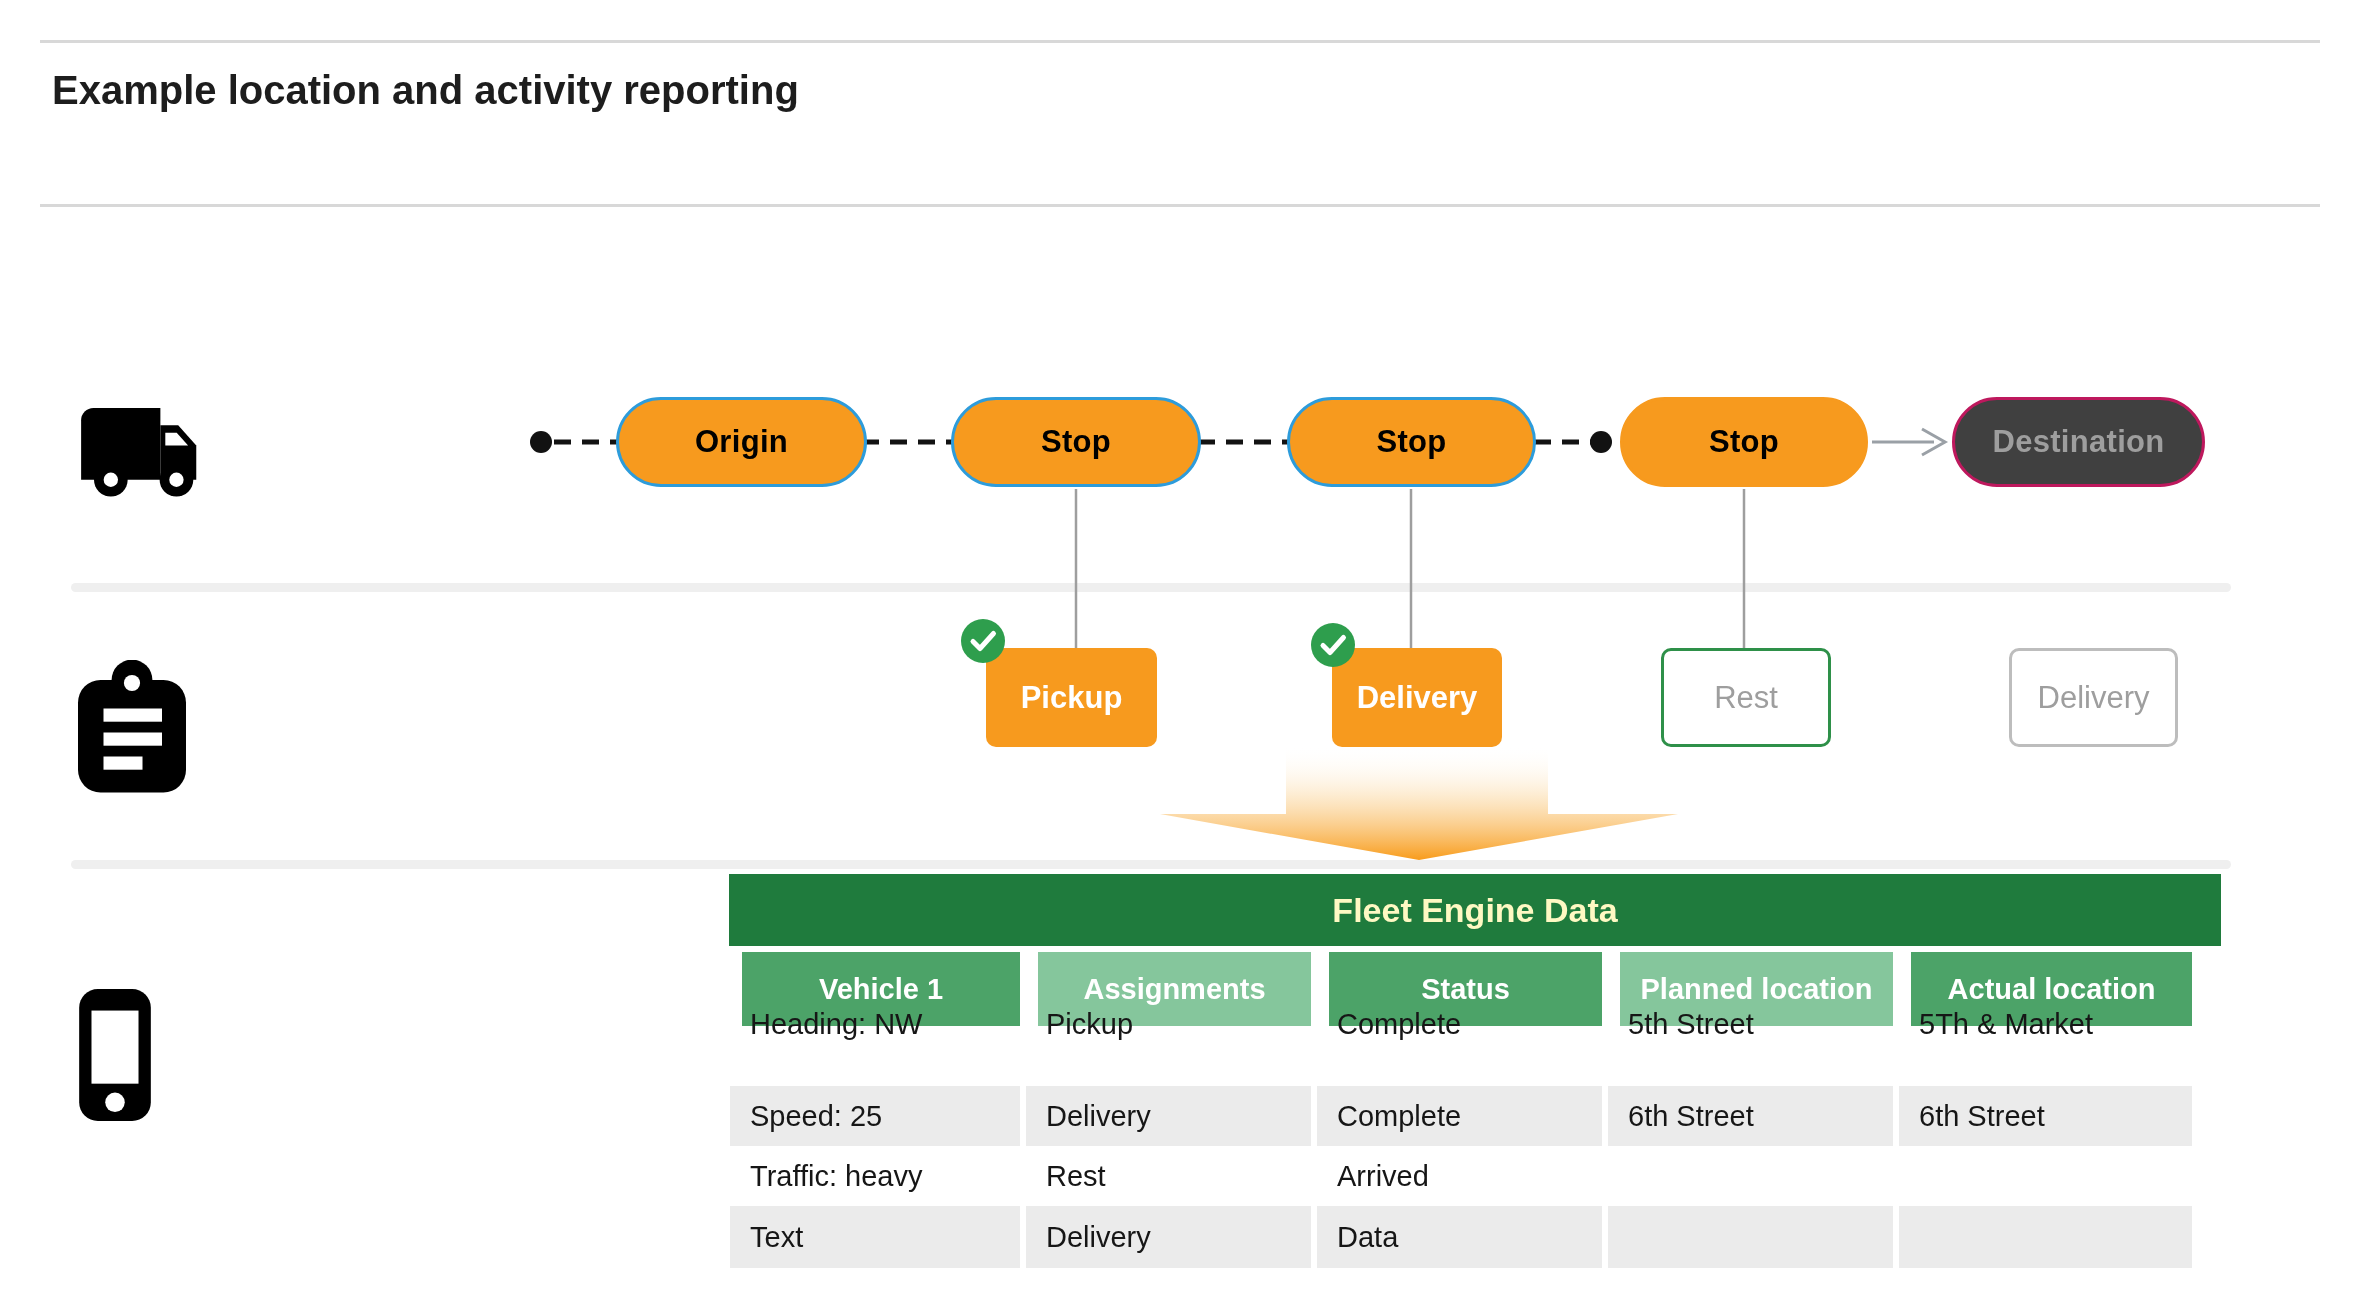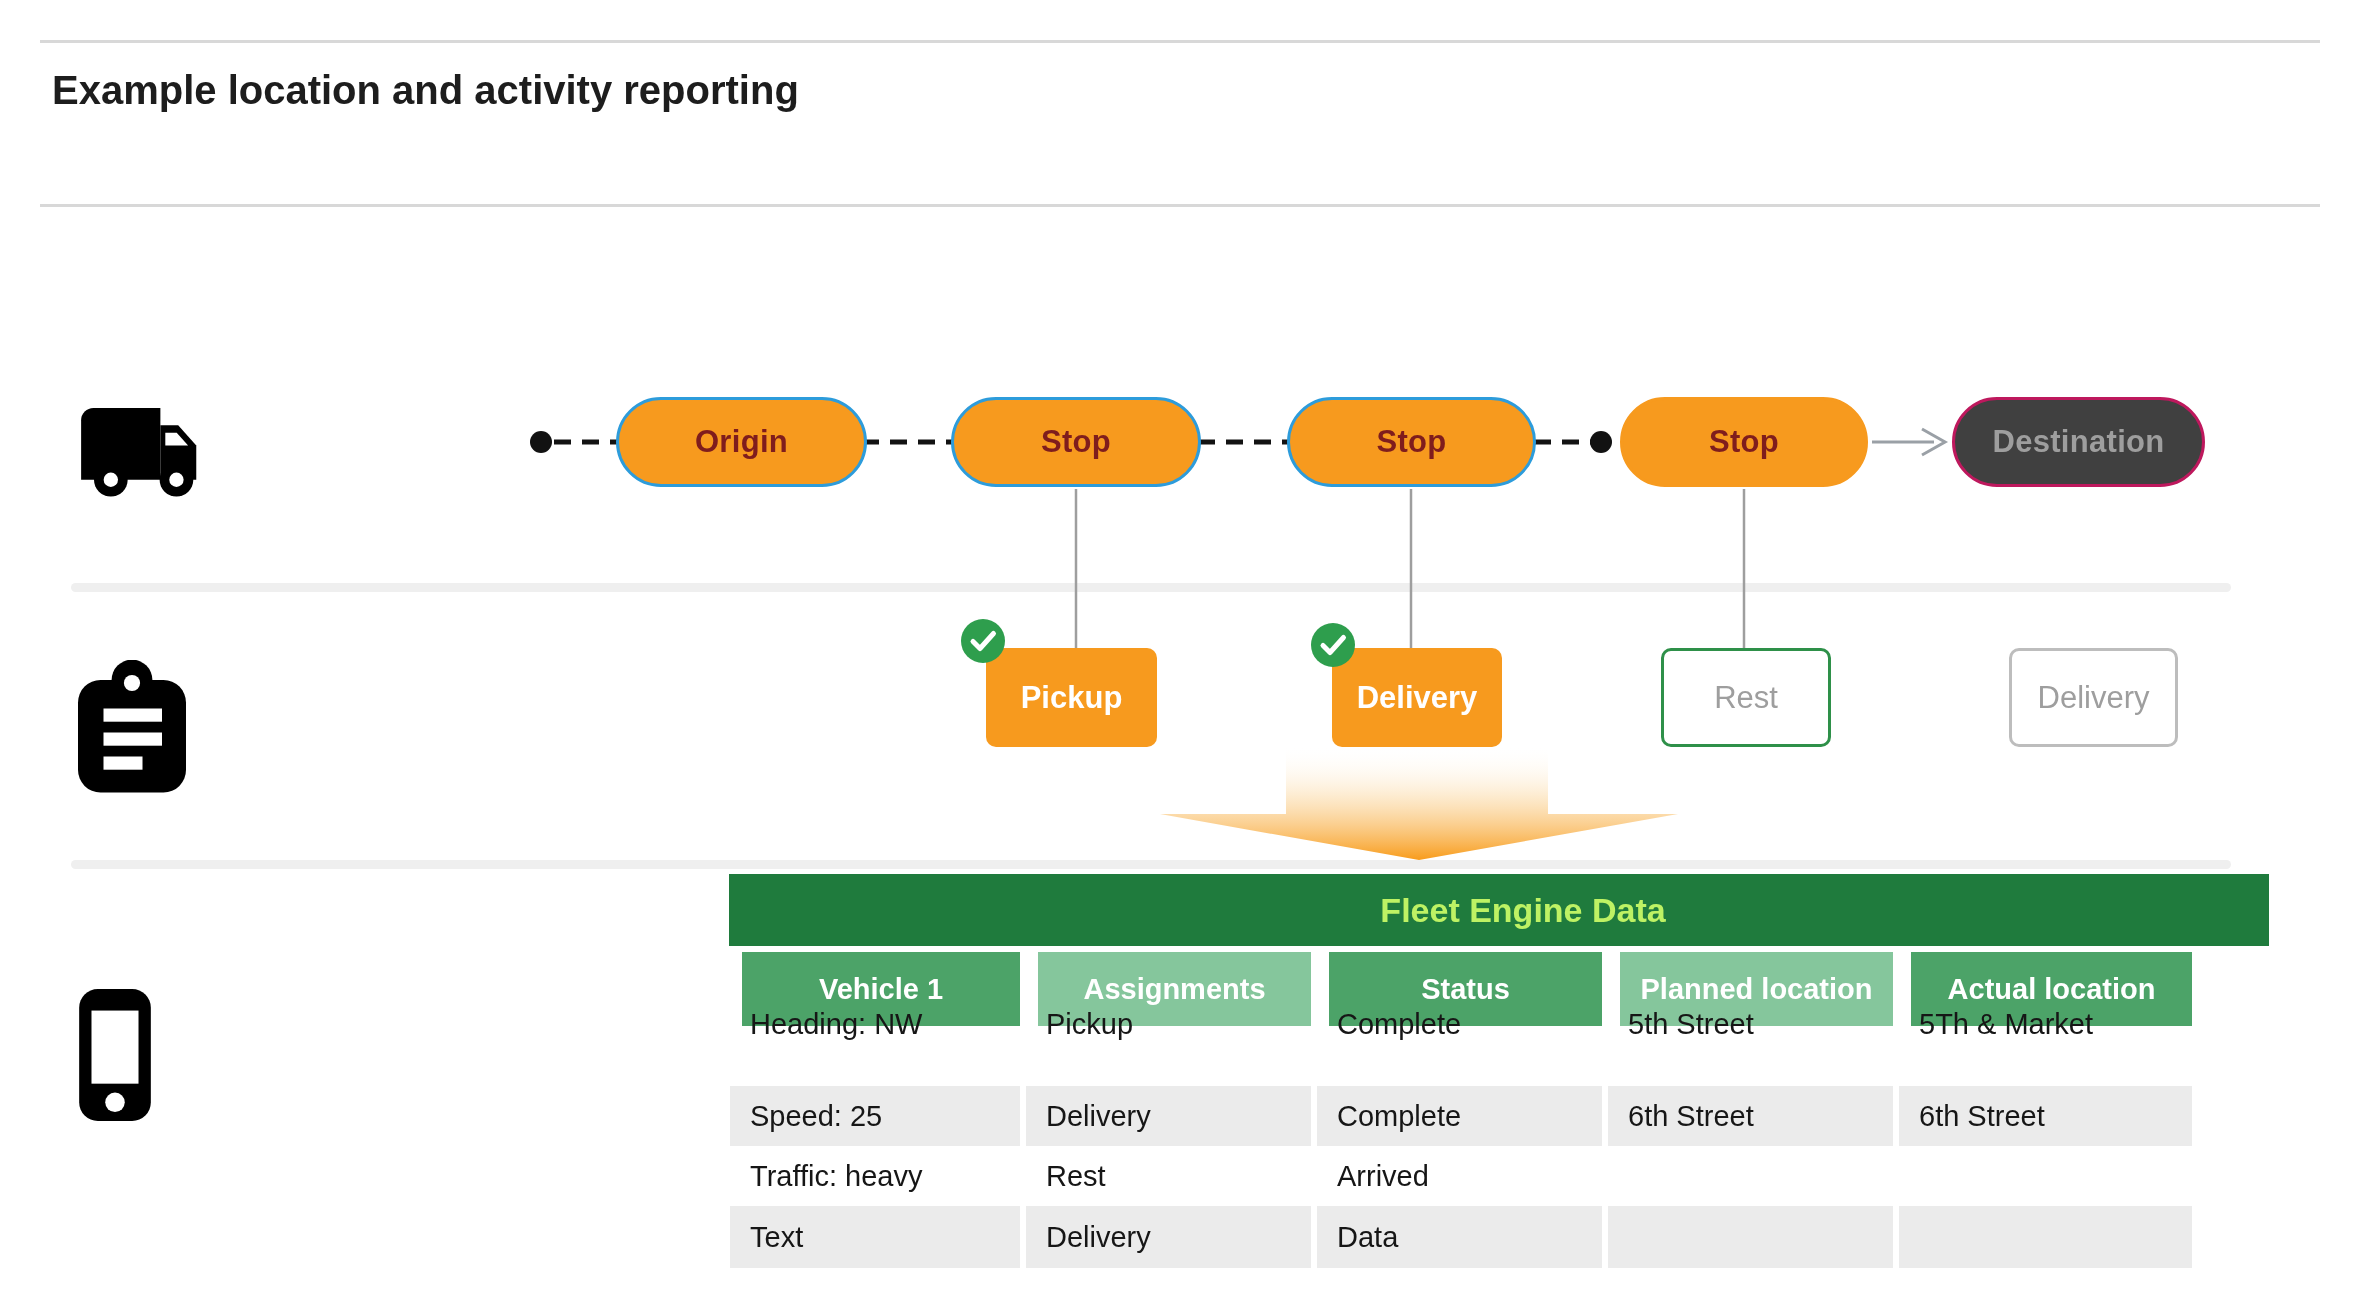--- a/index.html
+++ b/index.html
@@ -17,21 +17,21 @@
   
   .overlay{position:absolute;left:0;top:0;z-index:1;pointer-events:none;}
   
   .sideicon{position:absolute;z-index:2;}
   .i-truck{left:73px;top:403px;}
   .i-clip{left:72px;top:660px;}
   .i-phone{left:72px;top:982px;}
   
   .pill{position:absolute;top:397px;height:90px;box-sizing:border-box;border-radius:46px;
         display:flex;align-items:center;justify-content:center;
-        font-size:31px;font-weight:600;color:#7f1d1d;z-index:2;letter-spacing:.3px;}
+        font-size:31px;font-weight:600;color:#000000;z-index:2;letter-spacing:.3px;}
   .pill.visited{background:#F79A1E;border:3px solid #2D9CDB;}
   .pill.current{background:#F79A1E;border:3px solid #F79A1E;}
   .pill.future{background:#404040;border:3px solid #be185d;color:#9E9E9E;font-weight:700;}
   .p-origin{left:616px;width:251px;}
   .p-stop1{left:951px;width:250px;}
   .p-stop2{left:1287px;width:249px;}
   .p-stop3{left:1620px;width:248px;}
   .p-dest{left:1952px;width:253px;}
   
   .act{position:absolute;top:648px;height:99px;box-sizing:border-box;border-radius:10px;
@@ -42,22 +42,22 @@
   .act.pending{background:#fff;border:3px solid #BDBDBD;color:#9E9E9E;font-weight:500;}
   .a-pickup{left:986px;width:171px;}
   .a-delivery{left:1332px;width:170px;}
   .a-rest{left:1661px;width:170px;}
   .a-delivery2{left:2009px;width:169px;}
   .badge{position:absolute;width:46px;height:46px;z-index:3;}
   .b-pickup{left:960px;top:618px;}
   .b-delivery{left:1310px;top:622px;}
   
   .t-banner{position:absolute;left:729px;top:874px;width:1492px;height:72px;background:#1F7B3D;
-            display:flex;align-items:center;justify-content:center;color:#bef264;
-            font-size:34px;font-weight:700;z-index:2;padding-left:48px;}
+            display:flex;align-items:center;justify-content:center;color:#fef9c3;
+            font-size:34px;font-weight:700;z-index:2;}
   .t-grid{position:absolute;left:730px;width:1462px;display:grid;z-index:2;
           grid-template-columns:290px 285px 285px 285px 293px;column-gap:6px;}
   .t-head{top:952px;height:74px;}
   .t-head .cell{background:#4CA368;display:flex;align-items:center;justify-content:center;
                 color:#fff;font-size:29px;font-weight:700;margin-left:12px;}
   .t-head .cell.lt{background:#85C69C;}
   .t-row .cell{display:flex;align-items:center;padding-left:20px;box-sizing:border-box;
                font-size:29px;color:#161616;}
   .t-row.gray .cell{background:#EBEBEB;}
   .r0{top:994px;height:60px;}

